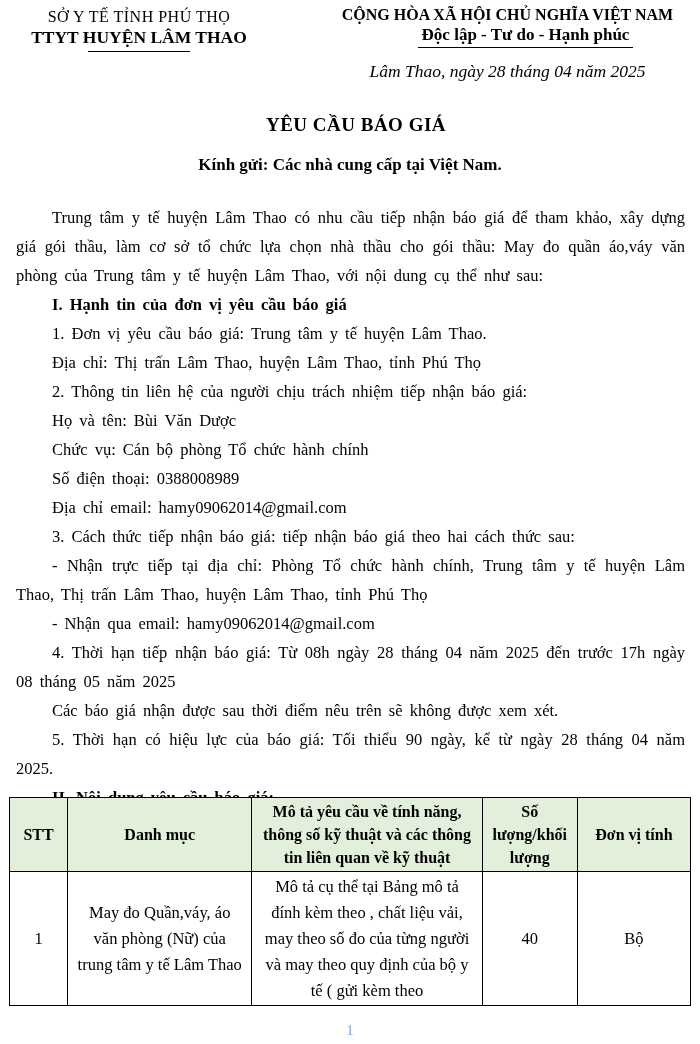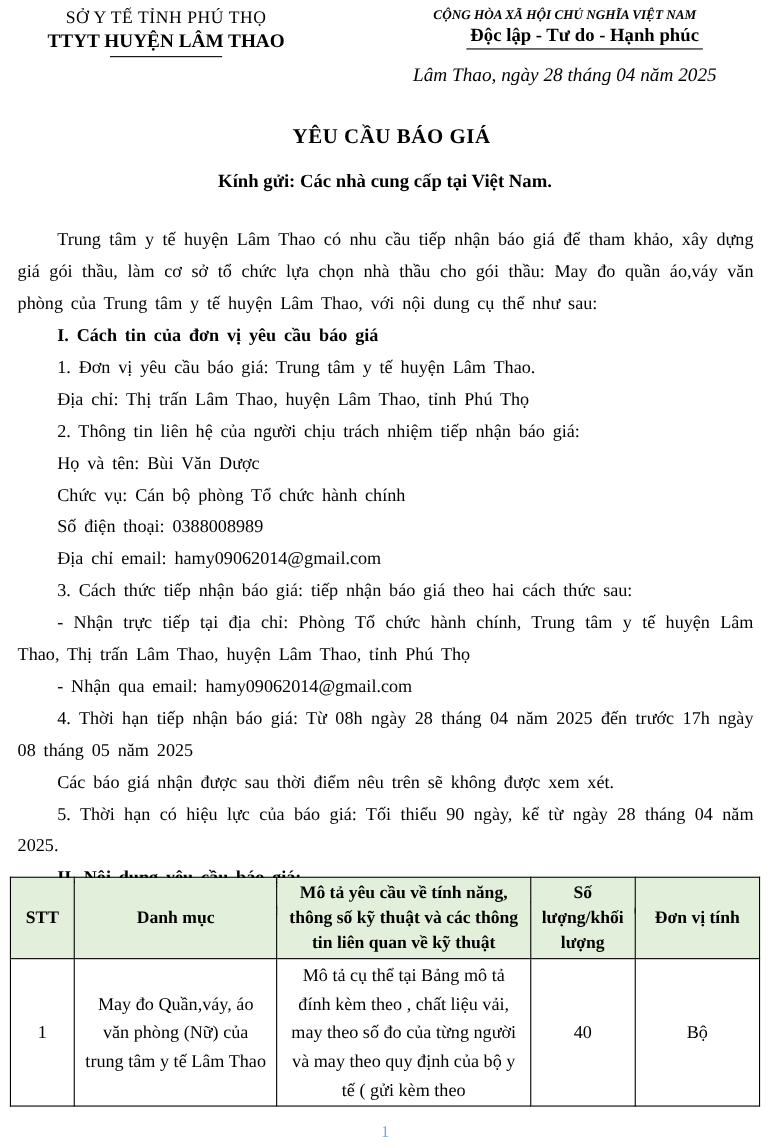--- a/index.html
+++ b/index.html
@@ -9,41 +9,41 @@
     height: 1044px;
     background: #ffffff;
     color: #000000;
     font-family: "Liberation Serif", serif;
     overflow: hidden;
   }
 
   
   .header-row {
     position: absolute;
-    top: 6px; left: 12px; right: 0;
+    top: 6px; left: 0; right: 0;
     display: flex;
     gap: 37px;
   }
   .header-left {
     width: 278px;
     text-align: center;
     padding-top: 2px;
   }
   .header-left .l1 { font-size: 16px; letter-spacing: 0.5px; }
   .header-left .l2 { font-size: 17.5px; font-weight: bold; margin-top: 1px; }
   .header-left .rule {
     width: 102px; margin: 3px auto 0;
     border-top: 1.5px solid #000;
     height: 0;
   }
   .header-right {
     flex: 1;
     text-align: center;
   }
-  .header-right .l1 { font-size: 12px; font-weight: bold; font-style: italic; }
+  .header-right .l1 { font-size: 16px; font-weight: bold; }
   .header-right .l2 {
     display: inline-block;
     font-size: 17px; font-weight: bold;
     border-bottom: 1.5px solid #000;
     padding: 0 4px 2px 4px;
     margin-top: 1px;
     margin-left: 36px;
   }
   .date-line {
     margin-top: 13px;
@@ -135,21 +135,21 @@
       <div><span class="l2">Độc lập - Tư do - Hạnh phúc</span></div>
       <div class="date-line">Lâm Thao, ngày 28 tháng 04 năm 2025</div>
     </div>
   </div>
 
   <div class="doc-title">YÊU CẦU BÁO GIÁ</div>
   <div class="salutation">Kính gửi: Các nhà cung cấp tại Việt Nam.</div>
 
   <div class="body-text">
     <p>Trung tâm y tế huyện Lâm Thao có nhu cầu tiếp nhận báo giá để tham khảo, xây dựng giá gói thầu, làm cơ sở tổ chức lựa chọn nhà thầu cho gói thầu: May đo quần áo,váy văn phòng của Trung tâm y tế huyện Lâm Thao, với nội dung cụ thể như sau:</p>
-    <p class="bold">I. Cách tin của đơn vị yêu cầu báo giá</p>
+    <p class="bold">I. Hạnh tin của đơn vị yêu cầu báo giá</p>
     <p>1. Đơn vị yêu cầu báo giá: Trung tâm y tế huyện Lâm Thao.</p>
     <p>Địa chỉ: Thị trấn Lâm Thao, huyện Lâm Thao, tỉnh Phú Thọ</p>
     <p>2. Thông tin liên hệ của người chịu trách nhiệm tiếp nhận báo giá:</p>
     <p>Họ và tên: Bùi Văn Dược</p>
     <p>Chức vụ: Cán bộ phòng Tổ chức hành chính</p>
     <p>Số điện thoại: 0388008989</p>
     <p>Địa chỉ email: hamy09062014@gmail.com</p>
     <p>3. Cách thức tiếp nhận báo giá: tiếp nhận báo giá theo hai cách thức sau:</p>
     <p>- Nhận trực tiếp tại địa chỉ: Phòng Tổ chức hành chính, Trung tâm y tế huyện Lâm Thao, Thị trấn Lâm Thao, huyện Lâm Thao, tỉnh Phú Thọ</p>
     <p>- Nhận qua email: hamy09062014@gmail.com</p>

